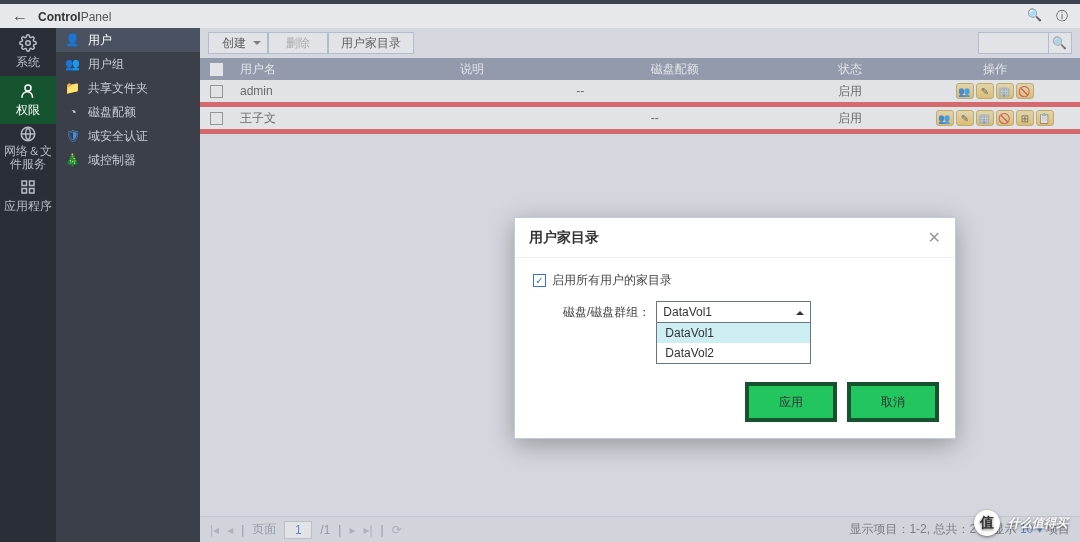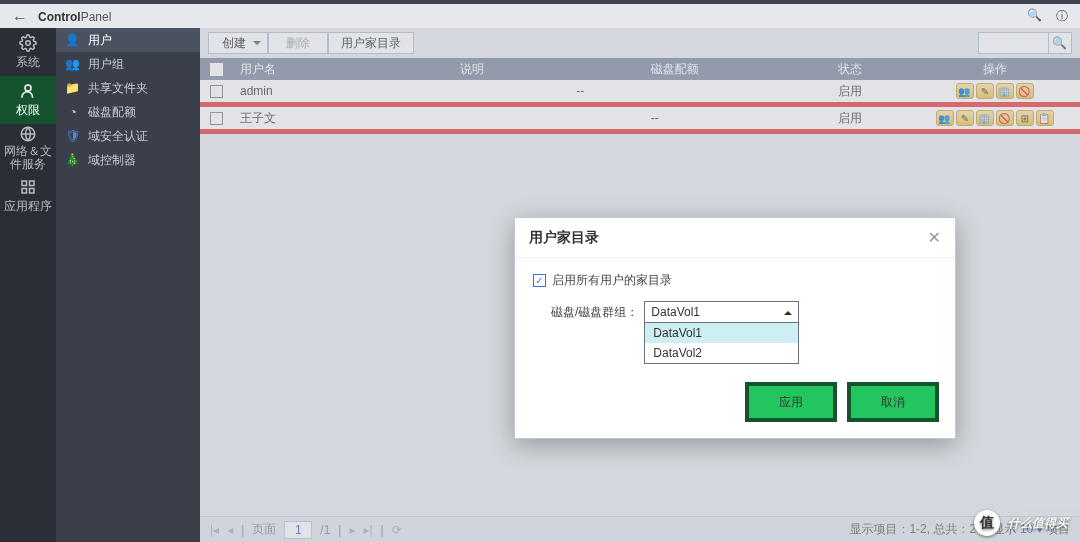--- a/index.html
+++ b/index.html
@@ -51,21 +51,21 @@
 .foot-right{margin-left:auto;color:#666}
 .foot-right .blue{color:#3a6fd8}
 .modal-mask{position:absolute;inset:0;background:rgba(170,176,186,0.35)}
 .modal{position:absolute;left:314px;top:189px;width:442px;background:#fff;border:1px solid #c4cad5;box-shadow:0 6px 24px rgba(0,0,0,0.3)}
 .modal-head{height:40px;display:flex;align-items:center;padding:0 14px;border-bottom:1px solid #eee}
 .modal-title{font-size:14px;font-weight:bold;color:#333}
 .modal-close{margin-left:auto;color:#999;font-size:16px;cursor:pointer}
 .modal-body{padding:14px 18px 6px}
 .chk-row{display:flex;align-items:center;gap:6px;margin-bottom:12px;color:#444}
 .chk-mark{width:13px;height:13px;border:1px solid #3a6fd8;display:inline-flex;align-items:center;justify-content:center;color:#3a6fd8;font-size:10px}
-.field-row{display:flex;align-items:flex-start;gap:6px;margin-left:18px}
+.field-row{display:flex;align-items:flex-start;gap:6px;margin-left:30px}
 .field-label{color:#444;padding-top:3px}
 .combo{width:155px;border:1px solid #6a7486}
 .combo-display{height:20px;display:flex;align-items:center;justify-content:space-between;padding:0 6px;color:#333;cursor:pointer}
 .combo-display .tri{border:4px solid transparent;border-bottom-color:#333;margin-bottom:3px}
 .combo-list{border-top:1px solid #6a7486}
 .combo-opt{height:20px;display:flex;align-items:center;padding:0 8px;color:#333;cursor:pointer}
 .combo-opt.sel{background:#cdeef2}
 .modal-actions{display:flex;justify-content:flex-end;gap:10px;padding:12px 16px 16px}
 .mbtn{min-width:92px;height:40px;border:4px solid #14532d;background:#22c55e;color:#333;cursor:pointer}
 .watermark{position:absolute;right:12px;bottom:6px;display:flex;align-items:center;gap:8px;color:#fff;font-size:16px;font-weight:bold;font-style:italic;text-shadow:0 1px 3px rgba(0,0,0,0.6)}

